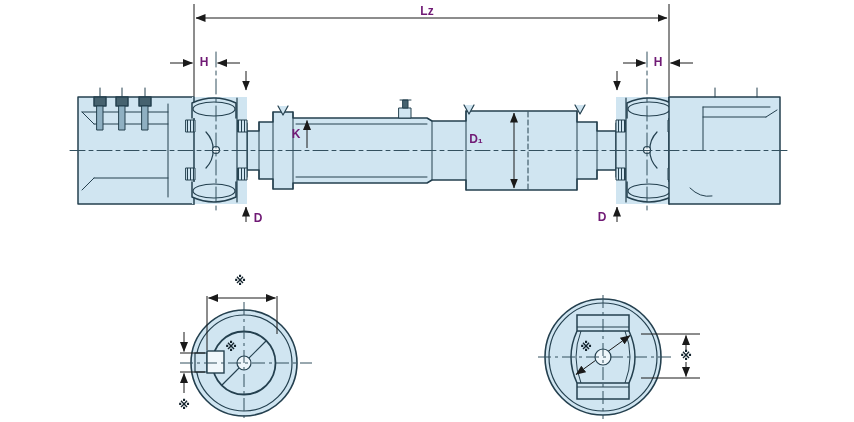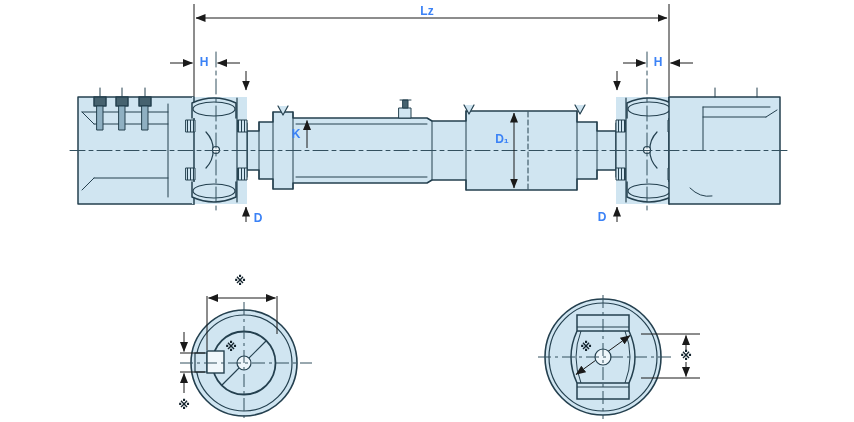--- a/index.html
+++ b/index.html
@@ -3,21 +3,21 @@
 <meta charset="utf-8">
 <style>
   html,body{margin:0;padding:0;background:#fff;}
   .stage{
     position:relative;width:854px;height:422px;background:#fff;overflow:hidden;
     font-family:"Liberation Sans","DejaVu Sans",sans-serif;
   }
   .stage svg{position:absolute;left:0;top:0;}
   .dim-label{
     position:absolute;transform:translate(-50%,-50%);
-    font-size:12px;font-weight:700;color:#3b82f6;line-height:1;white-space:nowrap;
+    font-size:12px;font-weight:700;color:#701a75;line-height:1;white-space:nowrap;
   }
   .ref-mark{
     position:absolute;transform:translate(-50%,-50%);
     font-size:12px;font-weight:700;color:#14242e;line-height:1;
   }
   .ref-mark.on-line{background:#fff;padding:0 1px;}
 </style>
 </head>
 <body>
 
@@ -186,21 +186,21 @@
       <line x1="641" y1="378" x2="700" y2="378"></line>
       <line x1="686" y1="335.5" x2="686" y2="376.5" marker-start="url(#ah)" marker-end="url(#ah)"></line>
     </g>
   </g>
 </svg>
 
 <div class="dim-label" style="left:427px;top:11px;">Lz</div>
 <div class="dim-label" style="left:204px;top:62px;">H</div>
 <div class="dim-label" style="left:658px;top:62px;">H</div>
 <div class="dim-label" style="left:296px;top:134px;">K</div>
-<div class="dim-label" style="left:502px;top:139px;">D₁</div>
+<div class="dim-label" style="left:476px;top:139px;">D₁</div>
 <div class="dim-label" style="left:258px;top:218px;">D</div>
 <div class="dim-label" style="left:602px;top:217px;">D</div>
 
 <div class="ref-mark" style="left:240px;top:281px;">※</div>
 <div class="ref-mark" style="left:231px;top:347px;">※</div>
 <div class="ref-mark" style="left:184px;top:405px;">※</div>
 <div class="ref-mark" style="left:586px;top:347px;">※</div>
 <div class="ref-mark on-line" style="left:686px;top:356px;">※</div>
 
 </div>

